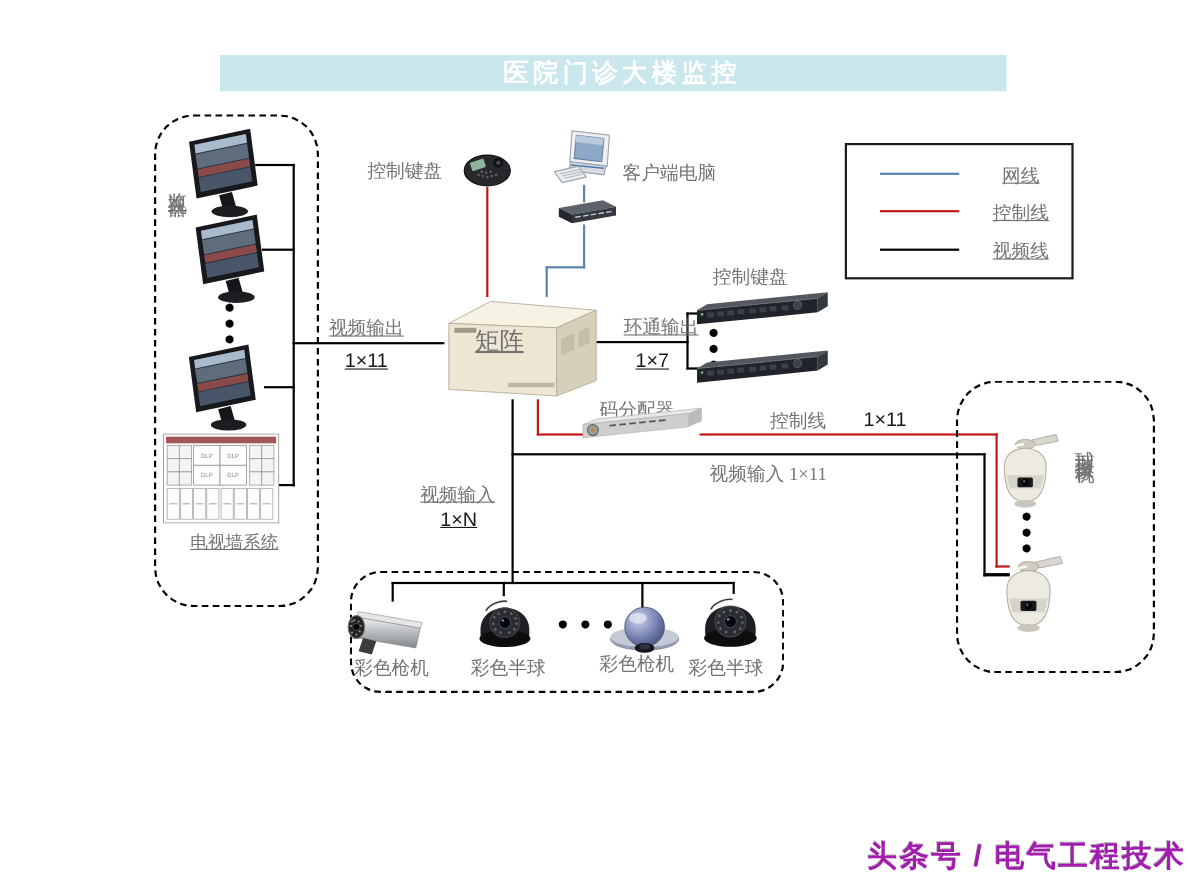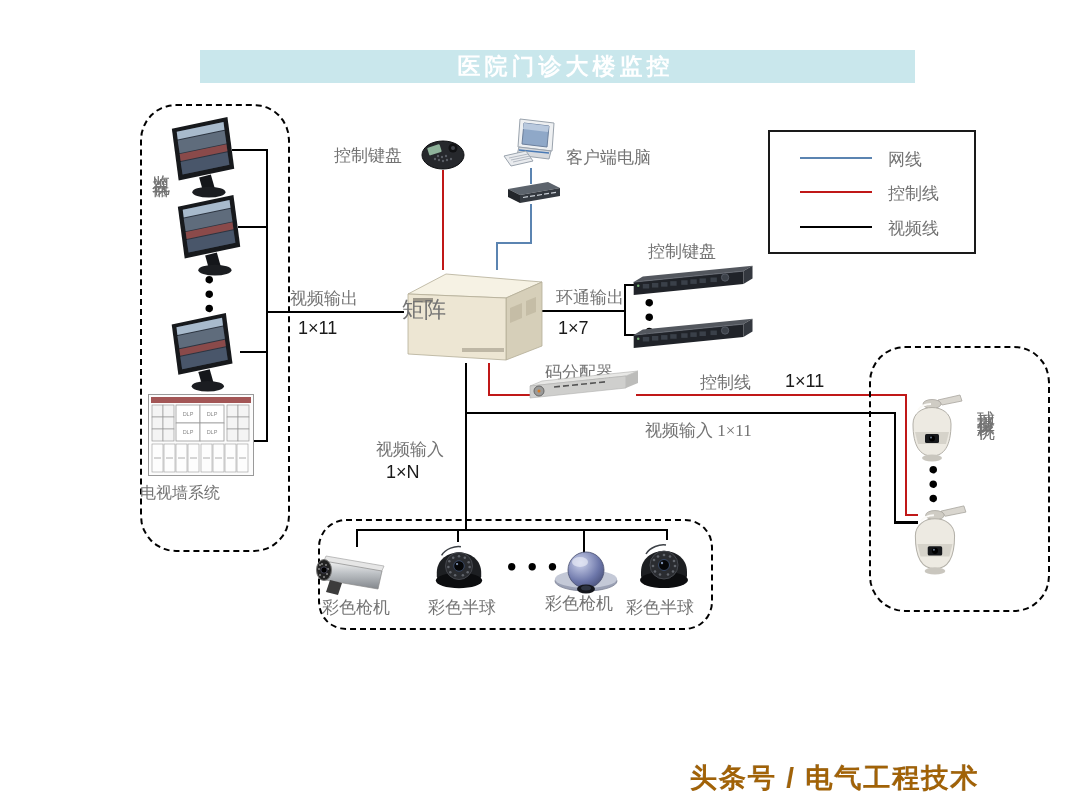--- a/index.html
+++ b/index.html
@@ -1,34 +1,34 @@
 <!DOCTYPE html>
 <html><head>
 <meta charset="utf-8">
 <style>
   html,body{margin:0;padding:0;background:#fff;}
   #stage{position:relative;width:1080px;height:810px;background:#ffffff;overflow:hidden;
          font-family:"Liberation Serif", serif;color:#000;}
   .lbl{position:absolute;font-size:17px;white-space:nowrap;color:#737373;}
   .cnt{position:absolute;font-size:18px;white-space:nowrap;color:#1a1a1a;font-family:"Liberation Sans",sans-serif;}
-  .center{}
+  .center{text-align:center;text-decoration:underline;}
   .vtext{writing-mode:vertical-rl;text-orientation:upright;letter-spacing:3px;}
   .hline{position:absolute;height:2px;background:#000;}
   .vline{position:absolute;width:2px;background:#000;}
   .red{background:#c01818;}
   .blue{background:#5b84b1;}
   .dashed-box{position:absolute;border:2px dashed #000;background:transparent;}
   .dots-v{position:absolute;writing-mode:vertical-rl;font-size:21px;font-weight:bold;letter-spacing:1px;line-height:1;color:#000;font-family:"DejaVu Sans",sans-serif;}
   .dots-h{position:absolute;font-size:21px;font-weight:bold;letter-spacing:7px;color:#000;font-family:"DejaVu Sans",sans-serif;}
   .banner{position:absolute;left:200px;top:50px;width:715px;height:33px;background:#c9e7ec;
           display:flex;align-items:center;justify-content:center;}
   .banner-text{color:#ffffff;font-size:23px;font-weight:bold;letter-spacing:4px;font-family:"Liberation Sans",sans-serif;margin-left:16px;}
   .legend-box{position:absolute;left:768px;top:130px;width:204px;height:120px;border:2px solid #1a1a1a;}
-  .watermark{position:absolute;left:690px;top:760px;width:388px;font-size:27px;
-             color:#a16207;letter-spacing:2px;text-shadow:1.5px 1.5px 0 #ffffff,-0.5px -0.5px 0 #adadad;
+  .watermark{position:absolute;left:690px;top:760px;width:388px;text-align:right;font-size:27px;
+             color:#a21caf;letter-spacing:2px;text-shadow:1.5px 1.5px 0 #ffffff,-0.5px -0.5px 0 #adadad;
              font-family:"Liberation Sans",sans-serif;font-weight:bold;}
   svg.dev{position:absolute;}
   text{font-family:"Liberation Sans",sans-serif;}
 </style>
 </head>
 <body>
 
 <div id="stage">
 
   <svg width="0" height="0" style="position:absolute" aria-hidden="true">

